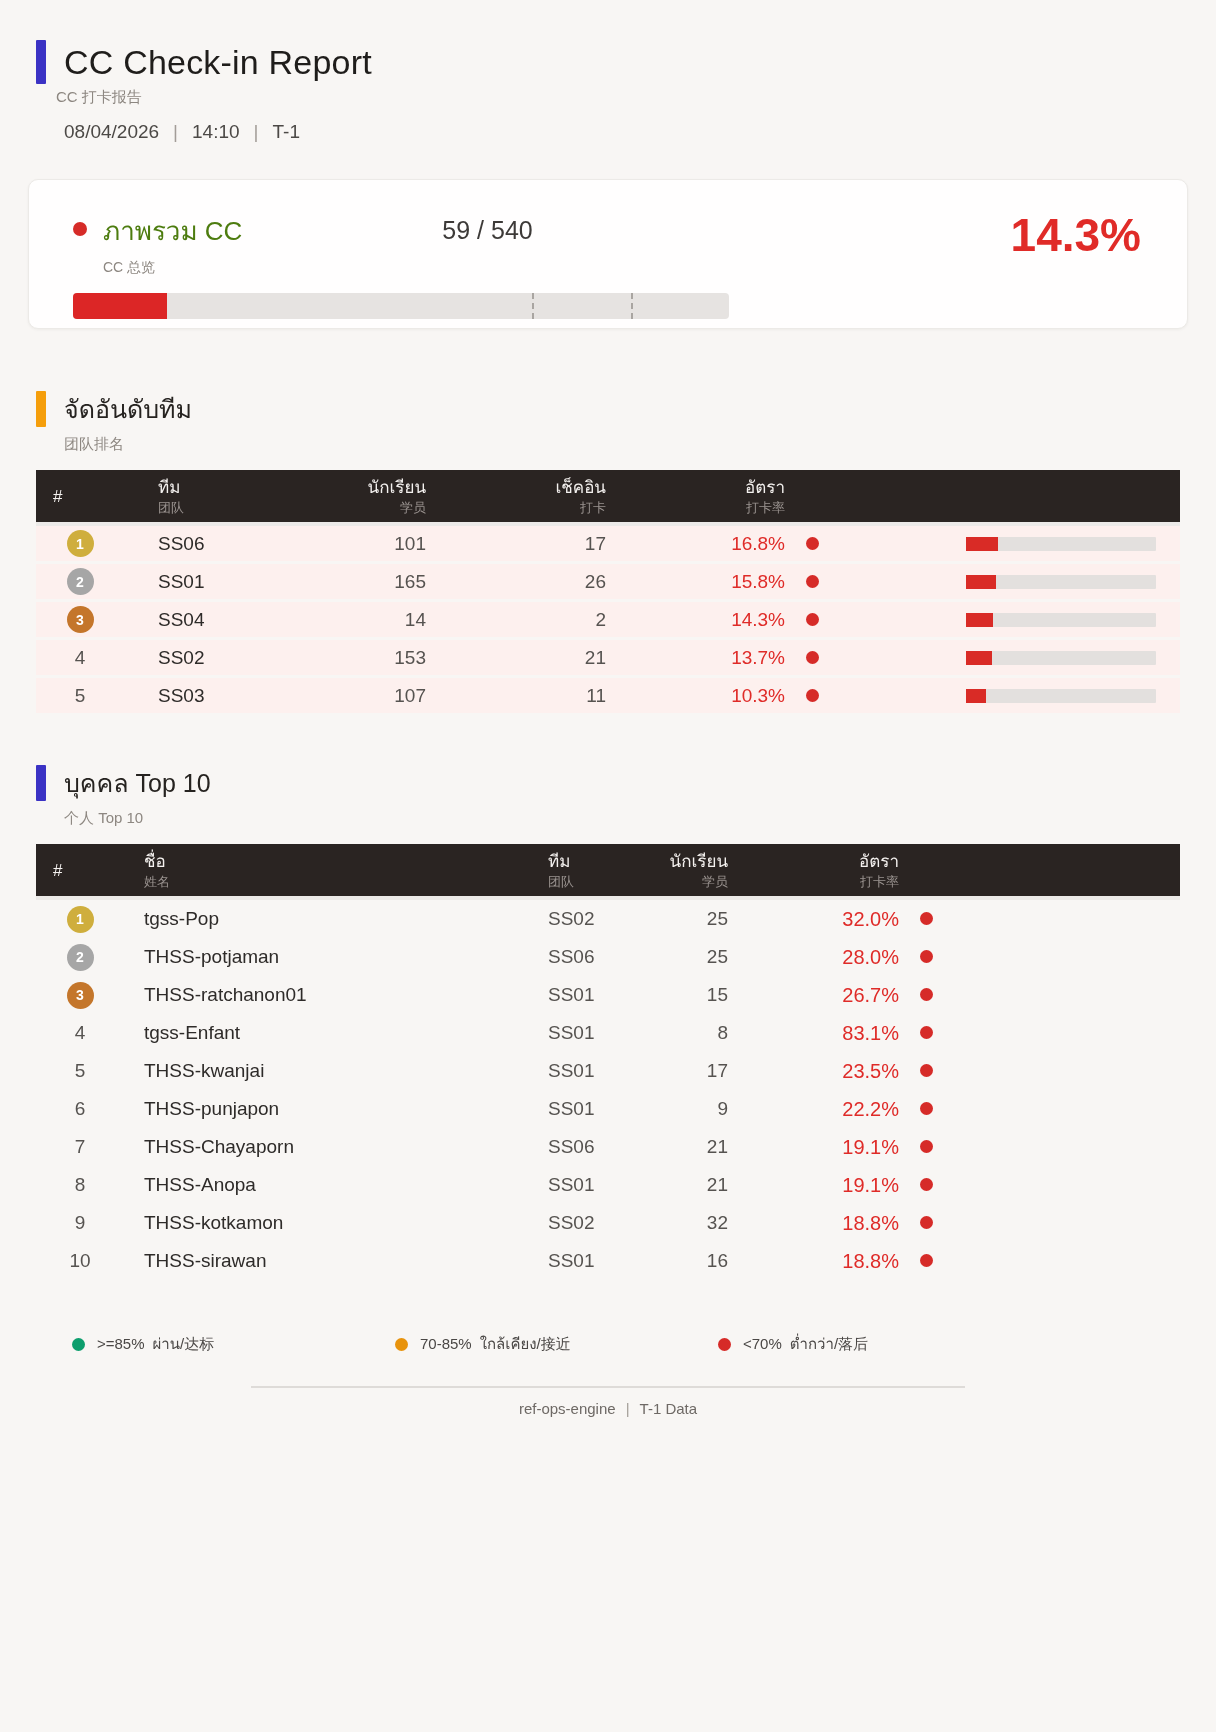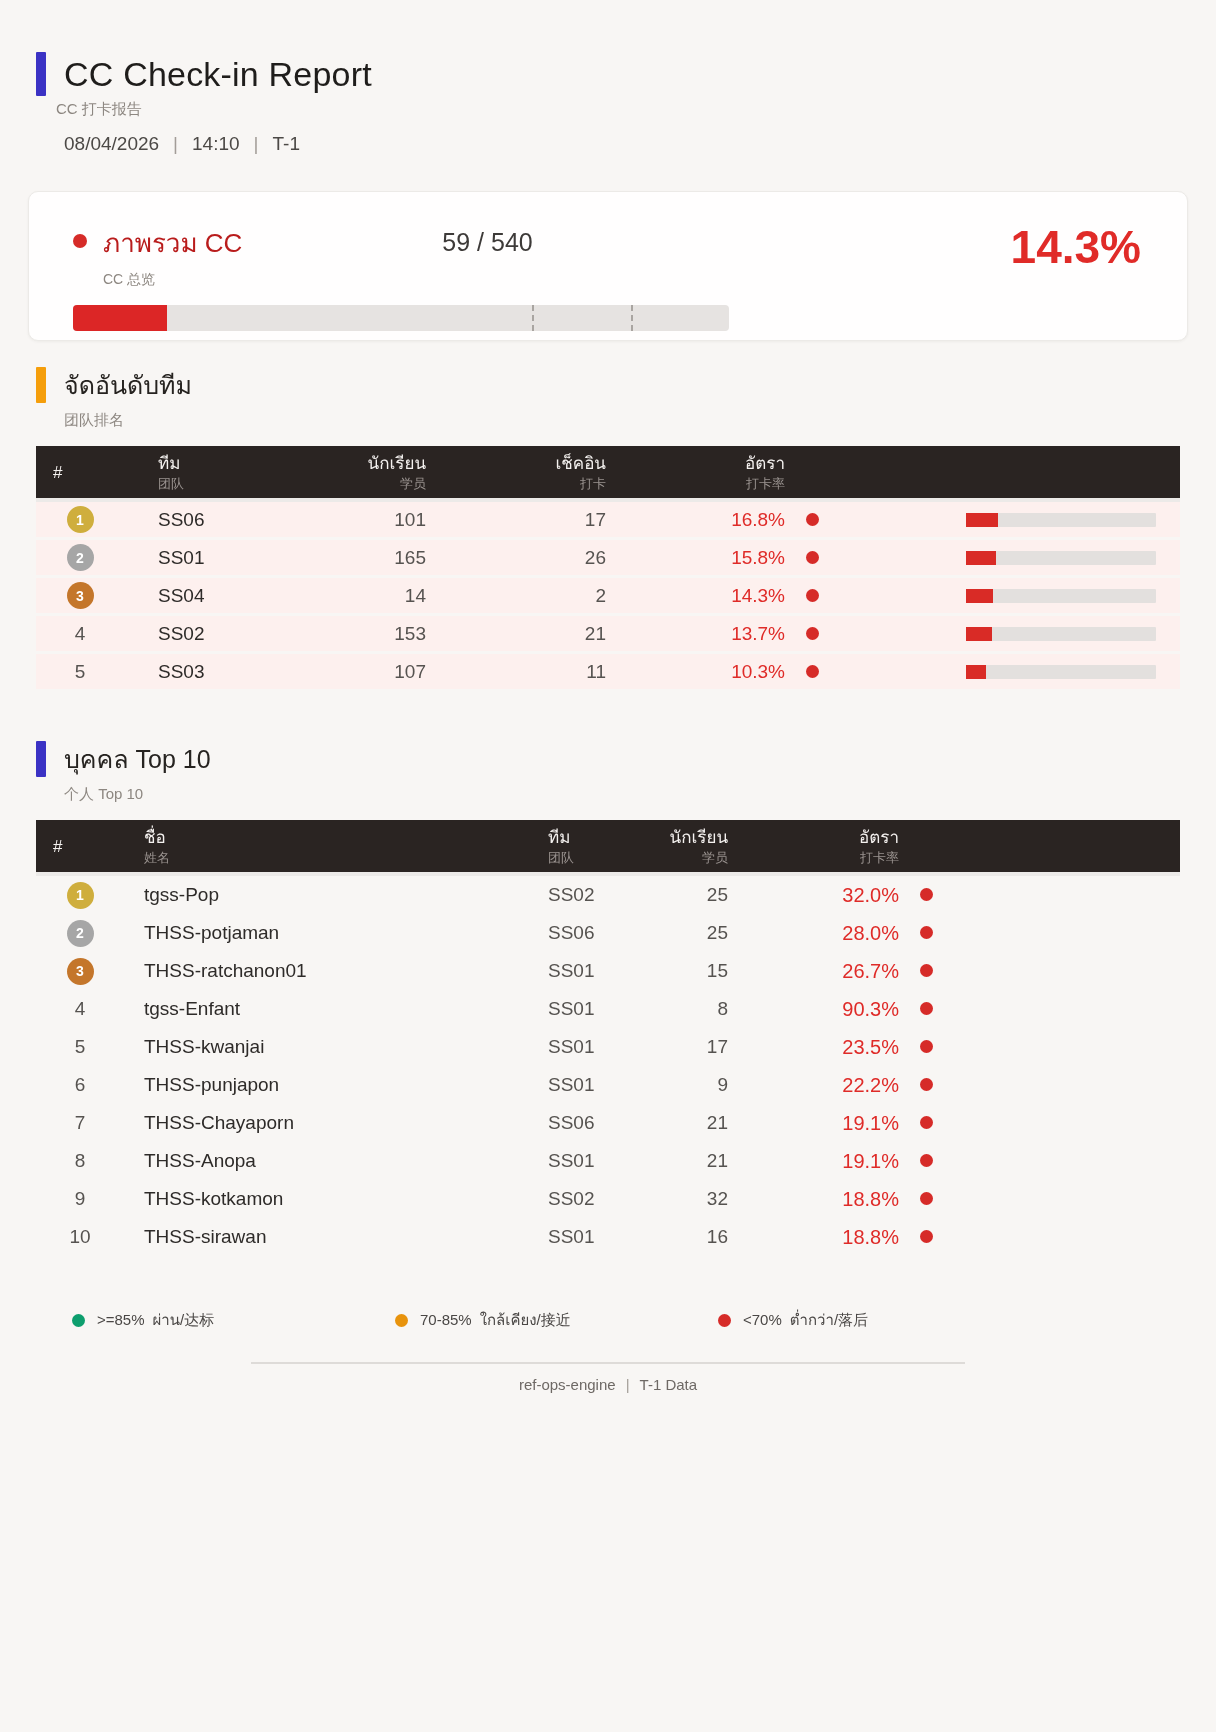--- a/index.html
+++ b/index.html
@@ -3,21 +3,21 @@
 <meta charset="utf-8">
 <style>
   * { margin:0; padding:0; box-sizing:border-box; }
   html,body { width:1216px; height:1732px; }
   body {
     background:#f8f6f4;
     font-family:"Liberation Sans","DejaVu Sans",sans-serif;
     color:#2e2b29;
     overflow:hidden;
   }
-  .page { width:1216px; height:1732px; padding-top:52px; }
+  .page { width:1216px; height:1732px; padding-top:40px; }
 
   
   .hdr { margin-left:36px; }
   .hdr-title-row { display:flex; align-items:center; }
   .accent { display:inline-block; width:10px; border-radius:1px; }
   .accent.indigo { background:#3b32c4; }
   .accent.orange { background:#f59e0b; }
   .hdr .accent { height:44px; margin-right:18px; }
   h1 { font-size:34px; font-weight:500; color:#1f1d1b; letter-spacing:.2px; }
   .hdr-sub { margin:4px 0 0 20px; font-size:15px; color:#8d8781; }
@@ -28,35 +28,35 @@
   .card {
     margin:36px 28px 0 28px; height:150px;
     background:#fffefe; border:1px solid #eceae7; border-radius:10px;
     box-shadow:0 1px 3px rgba(40,30,20,.05);
     padding:30px 46px 0 44px;
   }
   .card-top { display:flex; align-items:flex-start; }
   .dot { display:inline-block; width:14px; height:14px; border-radius:50%; }
   .dot.red { background:#d62b28; }
   .card-top .dot { margin-top:12px; margin-right:16px; }
-  .ov-title { font-size:26px; color:#b91c1c; }
+  .ov-title { font-size:26px; color:#4d7c0f; }
   .ov-sub { font-size:14px; color:#8d8781; margin-top:8px; }
   .ov-count { font-size:25px; color:#3d3a38; margin-left:200px; margin-top:6px; }
   .ov-rate { margin-left:auto; font-size:46px; font-weight:700; color:#e02b28; line-height:1; margin-top:2px; }
   .progress { position:relative; margin-top:16px; width:656px; height:26px;
     background:#e6e3e1; border-radius:4px; }
   .pfill { position:absolute; left:0; top:0; height:26px; background:#dc2626; border-radius:4px 0 0 4px; }
   .pmark { position:absolute; top:0; height:26px; width:0; border-left:2px dashed #a9a5a1; }
 
   
   .section-head { display:flex; align-items:center; margin-left:36px; }
   .section-head .accent { height:36px; margin-right:18px; }
   h2 { font-size:25px; font-weight:500; color:#262320; }
   .section-sub { margin:6px 0 0 64px; font-size:15px; color:#8d8781; }
-  .sec-team { margin-top:24px; }
+  .sec-team { margin-top:60px; }
   .sec-top { margin-top:50px; }
 
   
   .table { margin:16px 36px 0 36px; }
   .thead {
     background:#2a2422; height:56px; display:grid; align-content:center;
     border-bottom:4px solid #eceae8;
   }
   .thead .th { padding-top:2px; }
   .th-th { font-size:17px; color:#f4f1ef; line-height:1.25; }
@@ -301,21 +301,21 @@
         <div class="td rate-val c-rate">26.7%</div>
         <div class="td c-center"><span class="sdot"></span></div>
         <div class="td"></div>
       </div>
 
       <div class="rrow grid-top">
         <div class="td c-center"><span class="rank-plain">4</span></div>
         <div class="td person-name c-name-pad">tgss-Enfant</div>
         <div class="td c-sq-pad">SS01</div>
         <div class="td c-right-tight">8</div>
-        <div class="td rate-val c-rate">90.3%</div>
+        <div class="td rate-val c-rate">83.1%</div>
         <div class="td c-center"><span class="sdot"></span></div>
         <div class="td"></div>
       </div>
 
       <div class="rrow grid-top">
         <div class="td c-center"><span class="rank-plain">5</span></div>
         <div class="td person-name c-name-pad">THSS-kwanjai</div>
         <div class="td c-sq-pad">SS01</div>
         <div class="td c-right-tight">17</div>
         <div class="td rate-val c-rate">23.5%</div>

